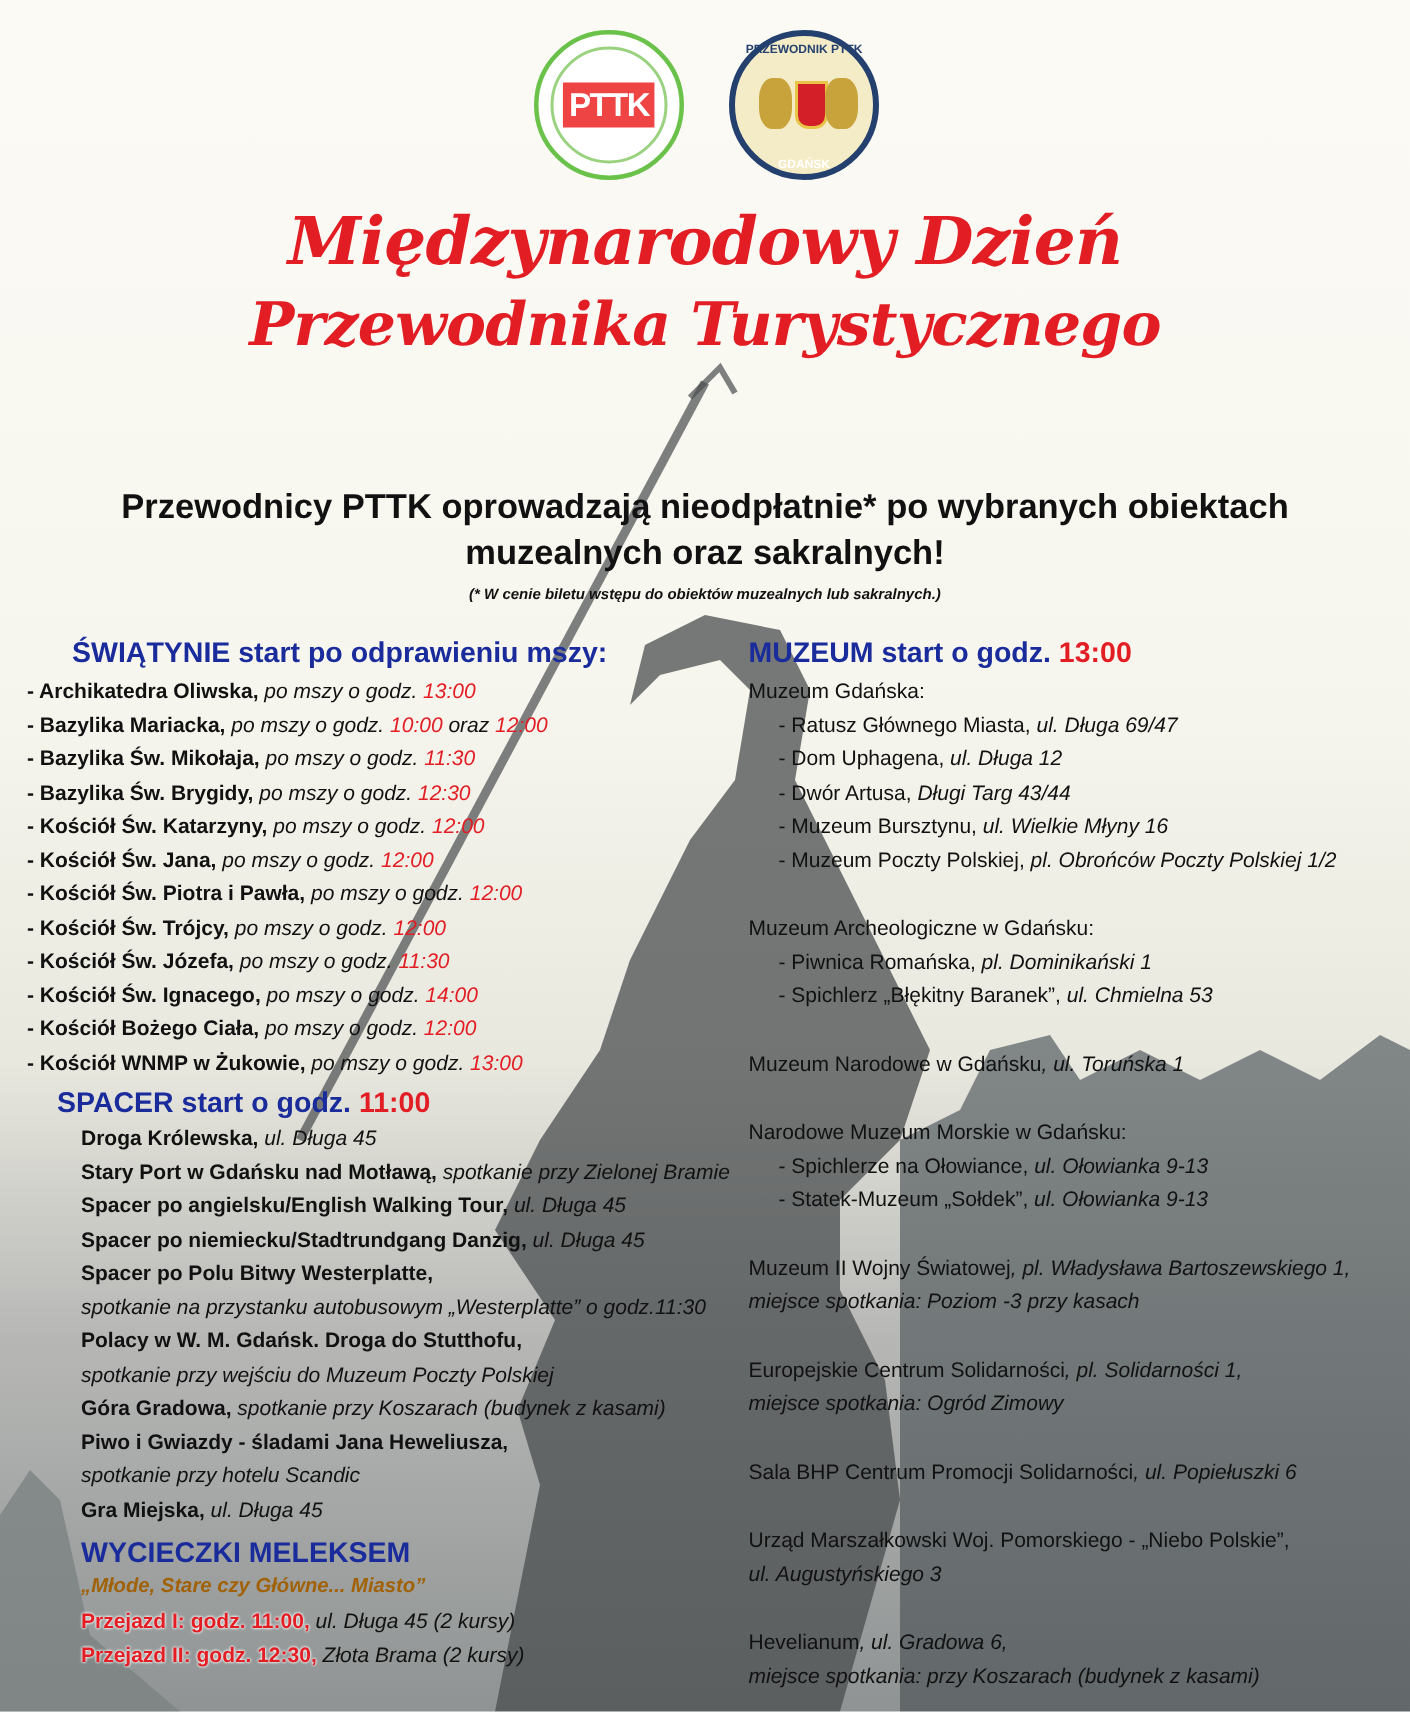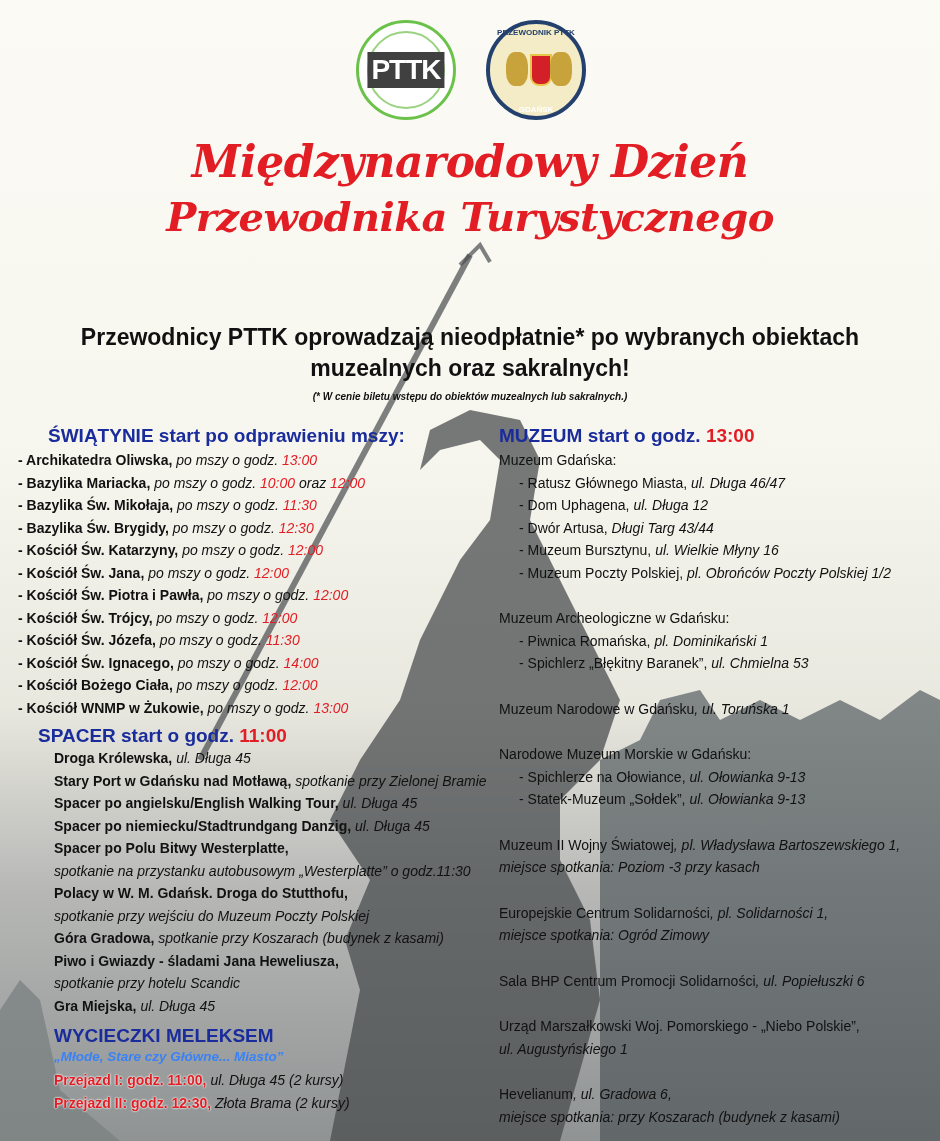--- a/index.html
+++ b/index.html
@@ -4,21 +4,21 @@
 <style>
   html,body{margin:0;padding:0;}
   body{width:940px;height:1141px;overflow:hidden;position:relative;
     font-family:"Liberation Sans","DejaVu Sans",sans-serif;color:#111;
     background:linear-gradient(180deg,#fbfaf5 0%,#f7f6ee 40%,#e9e8df 62%,#b7b8b6 78%,#8f9393 100%);}
   .bg{position:absolute;inset:0;pointer-events:none;z-index:0;}
   .content{position:absolute;inset:0;z-index:1;}
   .logo{position:absolute;top:20px;width:100px;height:100px;border-radius:50%;}
   .logo-pttk{left:356px;background:#fff;border:3px solid #6bc24a;box-sizing:border-box;}
   .logo-pttk .ring{position:absolute;inset:8px;border:2px solid #9ad27f;border-radius:50%;}
-  .logo-pttk .txt{position:absolute;left:50%;top:50%;transform:translate(-50%,-50%);font-weight:bold;font-size:28px;color:#fff;background:#404040;padding:2px 4px;letter-spacing:-1px;}
+  .logo-pttk .txt{position:absolute;left:50%;top:50%;transform:translate(-50%,-50%);font-weight:bold;font-size:22px;color:#fff;background:#ef4444;padding:2px 4px;letter-spacing:-1px;}
   .logo-guide{left:486px;background:#f4ecc6;border:4px solid #23406e;box-sizing:border-box;}
   .logo-guide .shield{position:absolute;left:40px;top:30px;width:18px;height:28px;background:#d31f27;border-radius:0 0 9px 9px;border:2px solid #e8c547;}
   .logo-guide .lion{position:absolute;top:28px;width:22px;height:34px;background:#c8a23a;border-radius:40%;}
   .logo-guide .lion.l{left:16px;} .logo-guide .lion.r{left:60px;}
   .logo-guide .top{position:absolute;top:4px;left:0;right:0;text-align:center;font-size:8px;font-weight:bold;color:#23406e;}
   .logo-guide .bot{position:absolute;bottom:2px;left:0;right:0;text-align:center;font-size:8px;font-weight:bold;color:#fff;}
   .title{position:absolute;left:0;right:0;text-align:center;color:#e21d24;font-family:"DejaVu Serif",serif;font-style:italic;font-weight:bold;}
   .t1{top:136px;font-size:44px;letter-spacing:-0.5px;}
   .t2{top:193px;font-size:40px;letter-spacing:-0.5px;}
   .date{position:absolute;top:262px;left:0;right:0;text-align:center;color:#1a2c9c;font-weight:bold;}
@@ -29,21 +29,21 @@
   .red{color:#e21d24;}
   .col-left{position:absolute;left:18px;top:425px;width:480px;}
   .col-right{position:absolute;left:499px;top:425px;width:440px;}
   .row{font-size:14px;line-height:22.5px;white-space:nowrap;}
   .row b{font-weight:bold;}
   .row i{font-style:italic;font-weight:normal;text-align:center;}
   .indent{padding-left:20px;}
   .gap{height:23px;}
   .hdr-sw{margin-left:28px;margin-bottom:2px;}
   .sp{margin-left:36px;}
-  .ital-blue{color:#3b82f6;font-style:italic;font-weight:bold;font-size:13.5px;}
+  .ital-blue{color:#a16207;font-style:italic;font-weight:bold;font-size:13.5px;}
   .przejazd{color:#e21d24;font-weight:bold;text-shadow:0 0 2px #fff,0 0 2px #fff;}
 </style>
 </head>
 <body>
 
 <svg class="bg" width="940" height="1141" viewBox="0 0 940 1141">
   <defs>
     <linearGradient id="bldg" x1="0" y1="0" x2="0" y2="1">
       <stop offset="0" stop-color="#6f7577"></stop>
         <stop offset="1" stop-color="#5a6062"></stop>
@@ -121,21 +121,21 @@
       <div class="row"><span class="przejazd">Przejazd I: godz. 11:00,</span><i> ul. Długa 45 (2 kursy)</i></div>
       <div class="row"><span class="przejazd">Przejazd II: godz. 12:30,</span><i> Złota Brama (2 kursy)</i></div>
     </div>
   </div>
 
   <div class="col-right">
     <div class="h" style="margin-bottom:2px;"><span>MUZEUM start o godz. </span><span class="red">13:00</span></div>
 
     <div class="row">Muzeum Gdańska:</div>
     <div class="indent">
-      <div class="row"><span>- Ratusz Głównego Miasta,</span><i> ul. Długa 46/47</i></div>
+      <div class="row"><span>- Ratusz Głównego Miasta,</span><i> ul. Długa 69/47</i></div>
       <div class="row"><span>- Dom Uphagena,</span><i> ul. Długa 12</i></div>
       <div class="row"><span>- Dwór Artusa,</span><i> Długi Targ 43/44</i></div>
       <div class="row"><span>- Muzeum Bursztynu,</span><i> ul. Wielkie Młyny 16</i></div>
       <div class="row"><span>- Muzeum Poczty Polskiej,</span><i> pl. Obrońców Poczty Polskiej 1/2</i></div>
     </div>
     <div class="gap"></div>
 
     <div class="row">Muzeum Archeologiczne w Gdańsku:</div>
     <div class="indent">
       <div class="row"><span>- Piwnica Romańska,</span><i> pl. Dominikański 1</i></div>
@@ -158,19 +158,19 @@
     <div class="gap"></div>
 
     <div class="row"><span>Europejskie Centrum Solidarności</span><i>, pl. Solidarności 1,</i></div>
     <div class="row"><i>miejsce spotkania: Ogród Zimowy</i></div>
     <div class="gap"></div>
 
     <div class="row"><span>Sala BHP Centrum Promocji Solidarności</span><i>, ul. Popiełuszki 6</i></div>
     <div class="gap"></div>
 
     <div class="row"><span>Urząd Marszałkowski Woj. Pomorskiego - „Niebo Polskie”,</span></div>
-    <div class="row"><i>ul. Augustyńskiego 1</i></div>
+    <div class="row"><i>ul. Augustyńskiego 3</i></div>
     <div class="gap"></div>
 
     <div class="row"><span>Hevelianum</span><i>, ul. Gradowa 6,</i></div>
     <div class="row"><i>miejsce spotkania: przy Koszarach (budynek z kasami)</i></div>
   </div>
 </div>
 
 </body></html>

